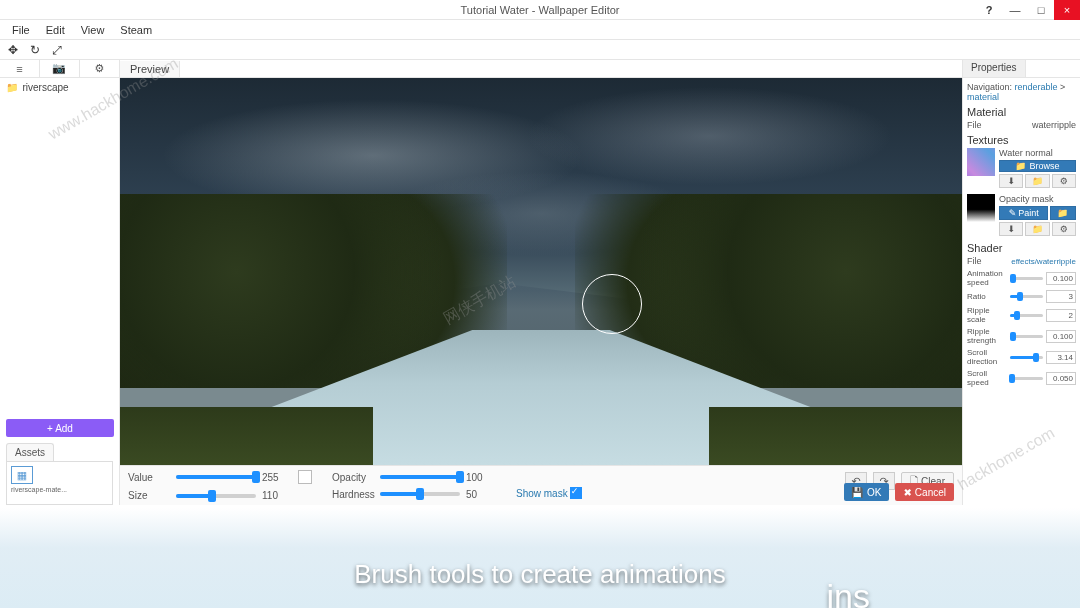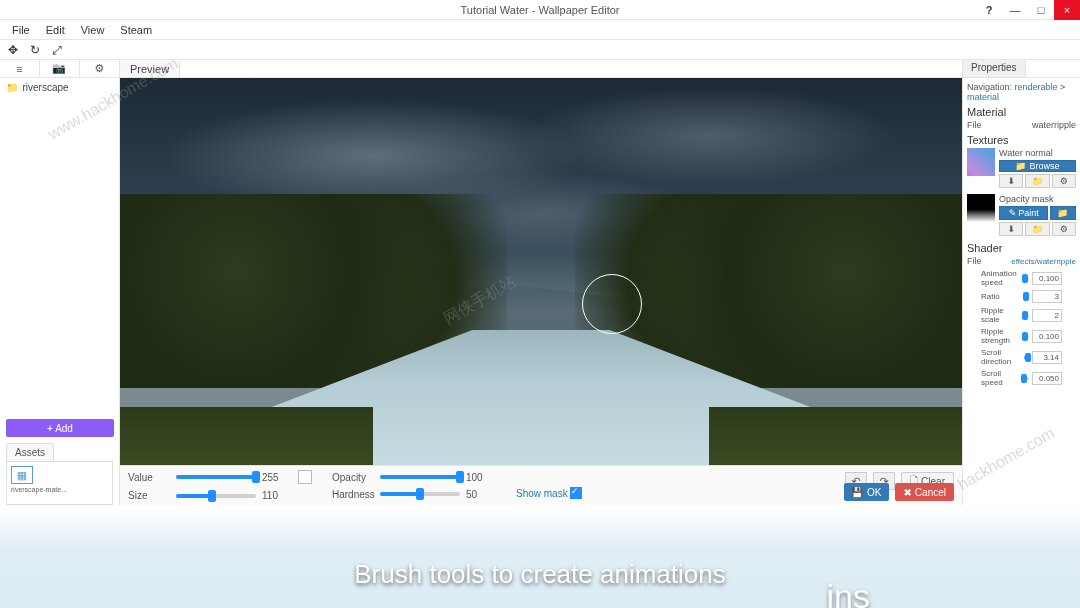--- a/index.html
+++ b/index.html
@@ -75,21 +75,21 @@
 .prop-row { display:flex; align-items:center; justify-content:space-between; margin: 2px 0; gap:4px; }
 .tex-row { display:flex; gap:4px; align-items:flex-start; margin-bottom:6px; }
 .tex-thumb { width:28px; height:28px; flex-shrink:0; }
 .tex-thumb.water { background: linear-gradient(45deg,#6a5ae0,#c78adf,#5aa0e0,#b07ae0); background-size:200% 200%; }
 .tex-thumb.mask { background: linear-gradient(#000 55%, #fff 100%); }
 .tex-ctrls { flex:1; display:flex; flex-direction:column; gap:2px; }
 .tex-name { font-size:9px; color:#555; }
 .tex-btns { display:flex; gap:2px; }
 .mini-btn { flex:1; height:14px; background:#f0f0f0; border:1px solid #ccc; display:flex; align-items:center; justify-content:center; font-size:9px; color:#555; }
 .mini-btn.blue { background:#337ab7; color:#fff; border-color:#2e6da4; }
-.shader-row { display:grid; grid-template-columns: 40px 1fr 30px; align-items:center; gap:3px; font-size:8px; margin:3px 14px; }
+.shader-row { display:grid; grid-template-columns: 40px 1fr 30px; align-items:center; gap:3px; font-size:8px; margin:3px 0; }
 .shader-row .slider { height:3px; }
 .shader-row .thumb { top:-3px; width:6px; height:9px; }
 .shader-val { width:30px; height:13px; border:1px solid #ccc; font-size:8px; text-align:right; padding:0 2px; line-height:12px; }
 
 
 .bottom-left { position: relative; }
 .add-btn { width:108px; margin: 6px; height:18px; background:#8b5cf6; color:#fff; display:flex; align-items:center; justify-content:center; gap:4px; font-size:10px; border-radius:2px; }
 .assets-tab { margin:0 6px; padding:3px 8px; border:1px solid #ddd; border-bottom:none; background:#f8f8f8; width:48px; font-size:10px; color:#555; border-radius:3px 3px 0 0; }
 .assets-body { margin:0 6px; border:1px solid #ddd; height:44px; padding:4px; }
 .assets-body .asset-icon { width:22px; height:18px; border:1px solid #5a9bd5; color:#5a9bd5; display:flex; align-items:center; justify-content:center; font-size:11px; }

